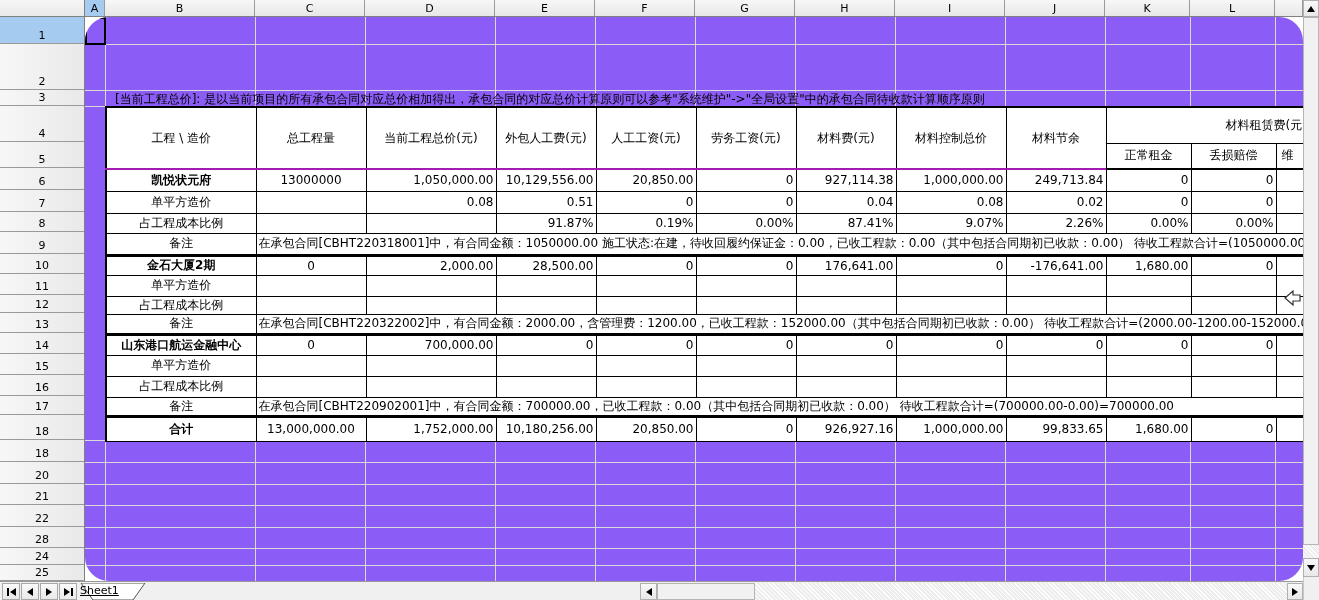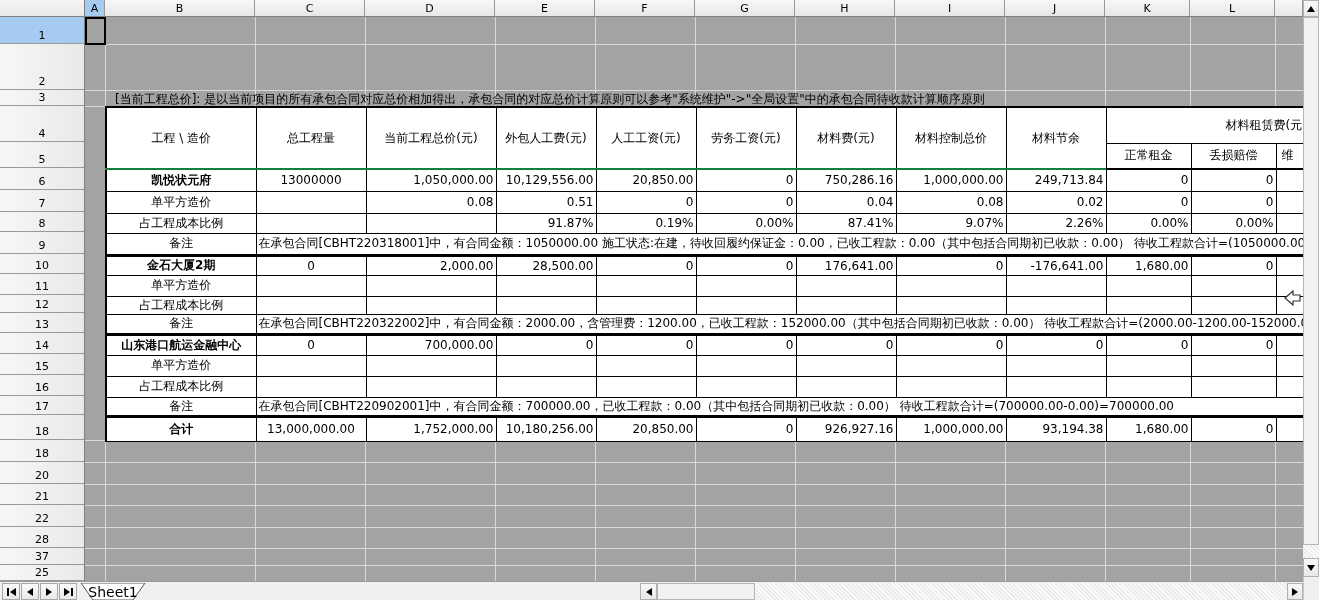--- a/index.html
+++ b/index.html
@@ -20,41 +20,41 @@
   .col-cell.sel { background:#a6cbf0; }
   .row-strip { position:absolute; left:0; top:17px; width:85px; height:564px;
     display:flex; flex-direction:column; background:#efefef; border-right:1px solid #808080; }
   .row-cell { width:100%; background:linear-gradient(90deg,#f7f7f7,#e9e9e9);
     border-bottom:1px solid #9a9a9a; display:flex; align-items:flex-end; justify-content:center;
     font-size:11px; padding-bottom:1px; }
   .row-cell.sel { background:#a6cbf0; }
 
   
   .sheet { position:absolute; left:85px; top:17px; width:1218px; height:564px;
-    background:#a3a3a3; overflow:hidden; }
+    background:#8b5cf6; overflow:hidden;border-radius:24px; }
   .gv { position:absolute; top:0; bottom:0; width:1px; background:#d9d9d9; }
   .gh { position:absolute; left:0; right:0; height:1px; background:#d9d9d9; }
   .sel-box { position:absolute; left:0; top:0; width:21px; height:28px;
     border:2.5px solid #000; background:transparent; }
   .note-line { position:absolute; left:30px; top:74px; white-space:nowrap; font-size:12px; }
 
   
   table.grid { position:absolute; left:20px; top:89px; width:1198px;
     border-collapse:collapse; table-layout:fixed; background:#fff;
     border:2px solid #000; border-bottom:1px solid #000; }
   table.grid td { border:1px solid #000; vertical-align:middle; overflow:hidden;
     white-space:nowrap; font-size:12px; padding:0 2px; }
   td.hdr { text-align:center; }
   td.cc { text-align:center; font-size:11px; }
   td.cn { text-align:right; padding-right:5px; font-size:11px; }
   td.lbl { text-align:center; }
   td.pname { text-align:center; font-weight:bold; font-size:13px; }
   td.rmk { text-align:left; padding-left:4px; font-size:11.5px; }
   tr.sub-hdr td { border-bottom:2px solid #000; }
-  tr.g-first td { border-top:2px solid #15803d; }
+  tr.g-first td { border-top:2px solid #a21caf; }
   tr.g-remark td { border-bottom:3px solid #000; }
   .rental-span { display:inline-block; padding-left:117px; white-space:nowrap; }
 
   
   .vscroll { position:absolute; right:0; top:0; width:16px; height:577px; background:#f0f0f0; }
   .sb-btn { position:absolute; background:linear-gradient(#f8f8f8,#e8e8e8);
     border:1px solid #b0b0b0; display:flex; align-items:center; justify-content:center; }
   .vs-up { left:0; top:0; width:16px; height:17px; }
   .vs-thumb { position:absolute; left:0; top:17px; width:16px; height:528px;
     background:#f1f1f1; border:1px solid #b5b5b5; }
@@ -69,22 +69,22 @@
   .nav-btn { position:absolute; top:1px; width:18px; height:17px;
     background:linear-gradient(#fafafa,#e9e9e9); border:1px solid #a8a8a8;
     display:flex; align-items:center; justify-content:center; gap:1px; }
   .tri-l { width:0; height:0; border-top:4px solid transparent; border-bottom:4px solid transparent;
     border-right:6px solid #000; }
   .tri-r { width:0; height:0; border-top:4px solid transparent; border-bottom:4px solid transparent;
     border-left:6px solid #000; }
   .bar { width:2px; height:8px; background:#000; }
   .sheet-tab { position:absolute; left:80px; top:1px; width:66px; height:18px; }
   .sheet-tab svg { position:absolute; left:0; top:0; }
-  .sheet-tab .tab-label { position:absolute; left:0; top:1px; width:100%; text-align:center;
-    font-size:14px; }
+  .sheet-tab .tab-label { position:absolute; left:0; top:1px; width:100%; 
+    font-size:11px;text-decoration:underline; }
   .hs-left { left:640px; top:1px; width:17px; height:17px; }
   .hs-thumb { position:absolute; left:657px; top:1px; width:98px; height:17px;
     background:#f1f1f1; border:1px solid #b5b5b5; }
   .hs-track { position:absolute; left:755px; top:1px; width:532px; height:17px;
     background:repeating-linear-gradient(45deg,#ffffff 0 1px,#ededed 1px 3px); }
   .hs-right { left:1287px; top:1px; width:16px; height:17px; }
   .tri-up { width:0; height:0; border-left:4px solid transparent; border-right:4px solid transparent;
     border-bottom:6px solid #000; }
   .tri-down { width:0; height:0; border-left:4px solid transparent; border-right:4px solid transparent;
     border-top:6px solid #000; }
@@ -129,21 +129,21 @@
     <div class="row-cell" style="height:21px">14</div>
     <div class="row-cell" style="height:21px">15</div>
     <div class="row-cell" style="height:21px">16</div>
     <div class="row-cell" style="height:19px">17</div>
     <div class="row-cell" style="height:25px">18</div>
     <div class="row-cell" style="height:22px">18</div>
     <div class="row-cell" style="height:22px">20</div>
     <div class="row-cell" style="height:21px">21</div>
     <div class="row-cell" style="height:22px">22</div>
     <div class="row-cell" style="height:21px">28</div>
-    <div class="row-cell" style="height:17px">37</div>
+    <div class="row-cell" style="height:17px">24</div>
     <div class="row-cell" style="height:16px">25</div>
   </div>
 
   <div class="sheet">
 
     <i class="gv" style="left:20px"></i>
     <i class="gv" style="left:170px"></i>
     <i class="gv" style="left:280px"></i>
     <i class="gv" style="left:410px"></i>
     <i class="gv" style="left:510px"></i>
@@ -201,21 +201,21 @@
         <td class="hdr" style="text-align:left;padding-left:5px">维</td>
       </tr>
 
       <tr class="g-first" style="height:22px">
         <td class="pname">凯悦状元府</td>
         <td class="cc">13000000</td>
         <td class="cn">1,050,000.00</td>
         <td class="cn">10,129,556.00</td>
         <td class="cn">20,850.00</td>
         <td class="cn">0</td>
-        <td class="cn">750,286.16</td>
+        <td class="cn">927,114.38</td>
         <td class="cn">1,000,000.00</td>
         <td class="cn">249,713.84</td>
         <td class="cn">0</td>
         <td class="cn">0</td>
         <td class="cn"></td>
       </tr>
       <tr style="height:22px">
         <td class="lbl">单平方造价</td>
         <td class="cc"></td>
         <td class="cn">0.08</td>
@@ -344,21 +344,21 @@
 
       <tr style="height:25px">
         <td class="pname">合计</td>
         <td class="cc">13,000,000.00</td>
         <td class="cn">1,752,000.00</td>
         <td class="cn">10,180,256.00</td>
         <td class="cn">20,850.00</td>
         <td class="cn">0</td>
         <td class="cn">926,927.16</td>
         <td class="cn">1,000,000.00</td>
-        <td class="cn">93,194.38</td>
+        <td class="cn">99,833.65</td>
         <td class="cn">1,680.00</td>
         <td class="cn">0</td>
         <td class="cn"></td>
       </tr>
     </tbody>
       </table>
 
     <div class="sel-box"></div>
   </div>
 

